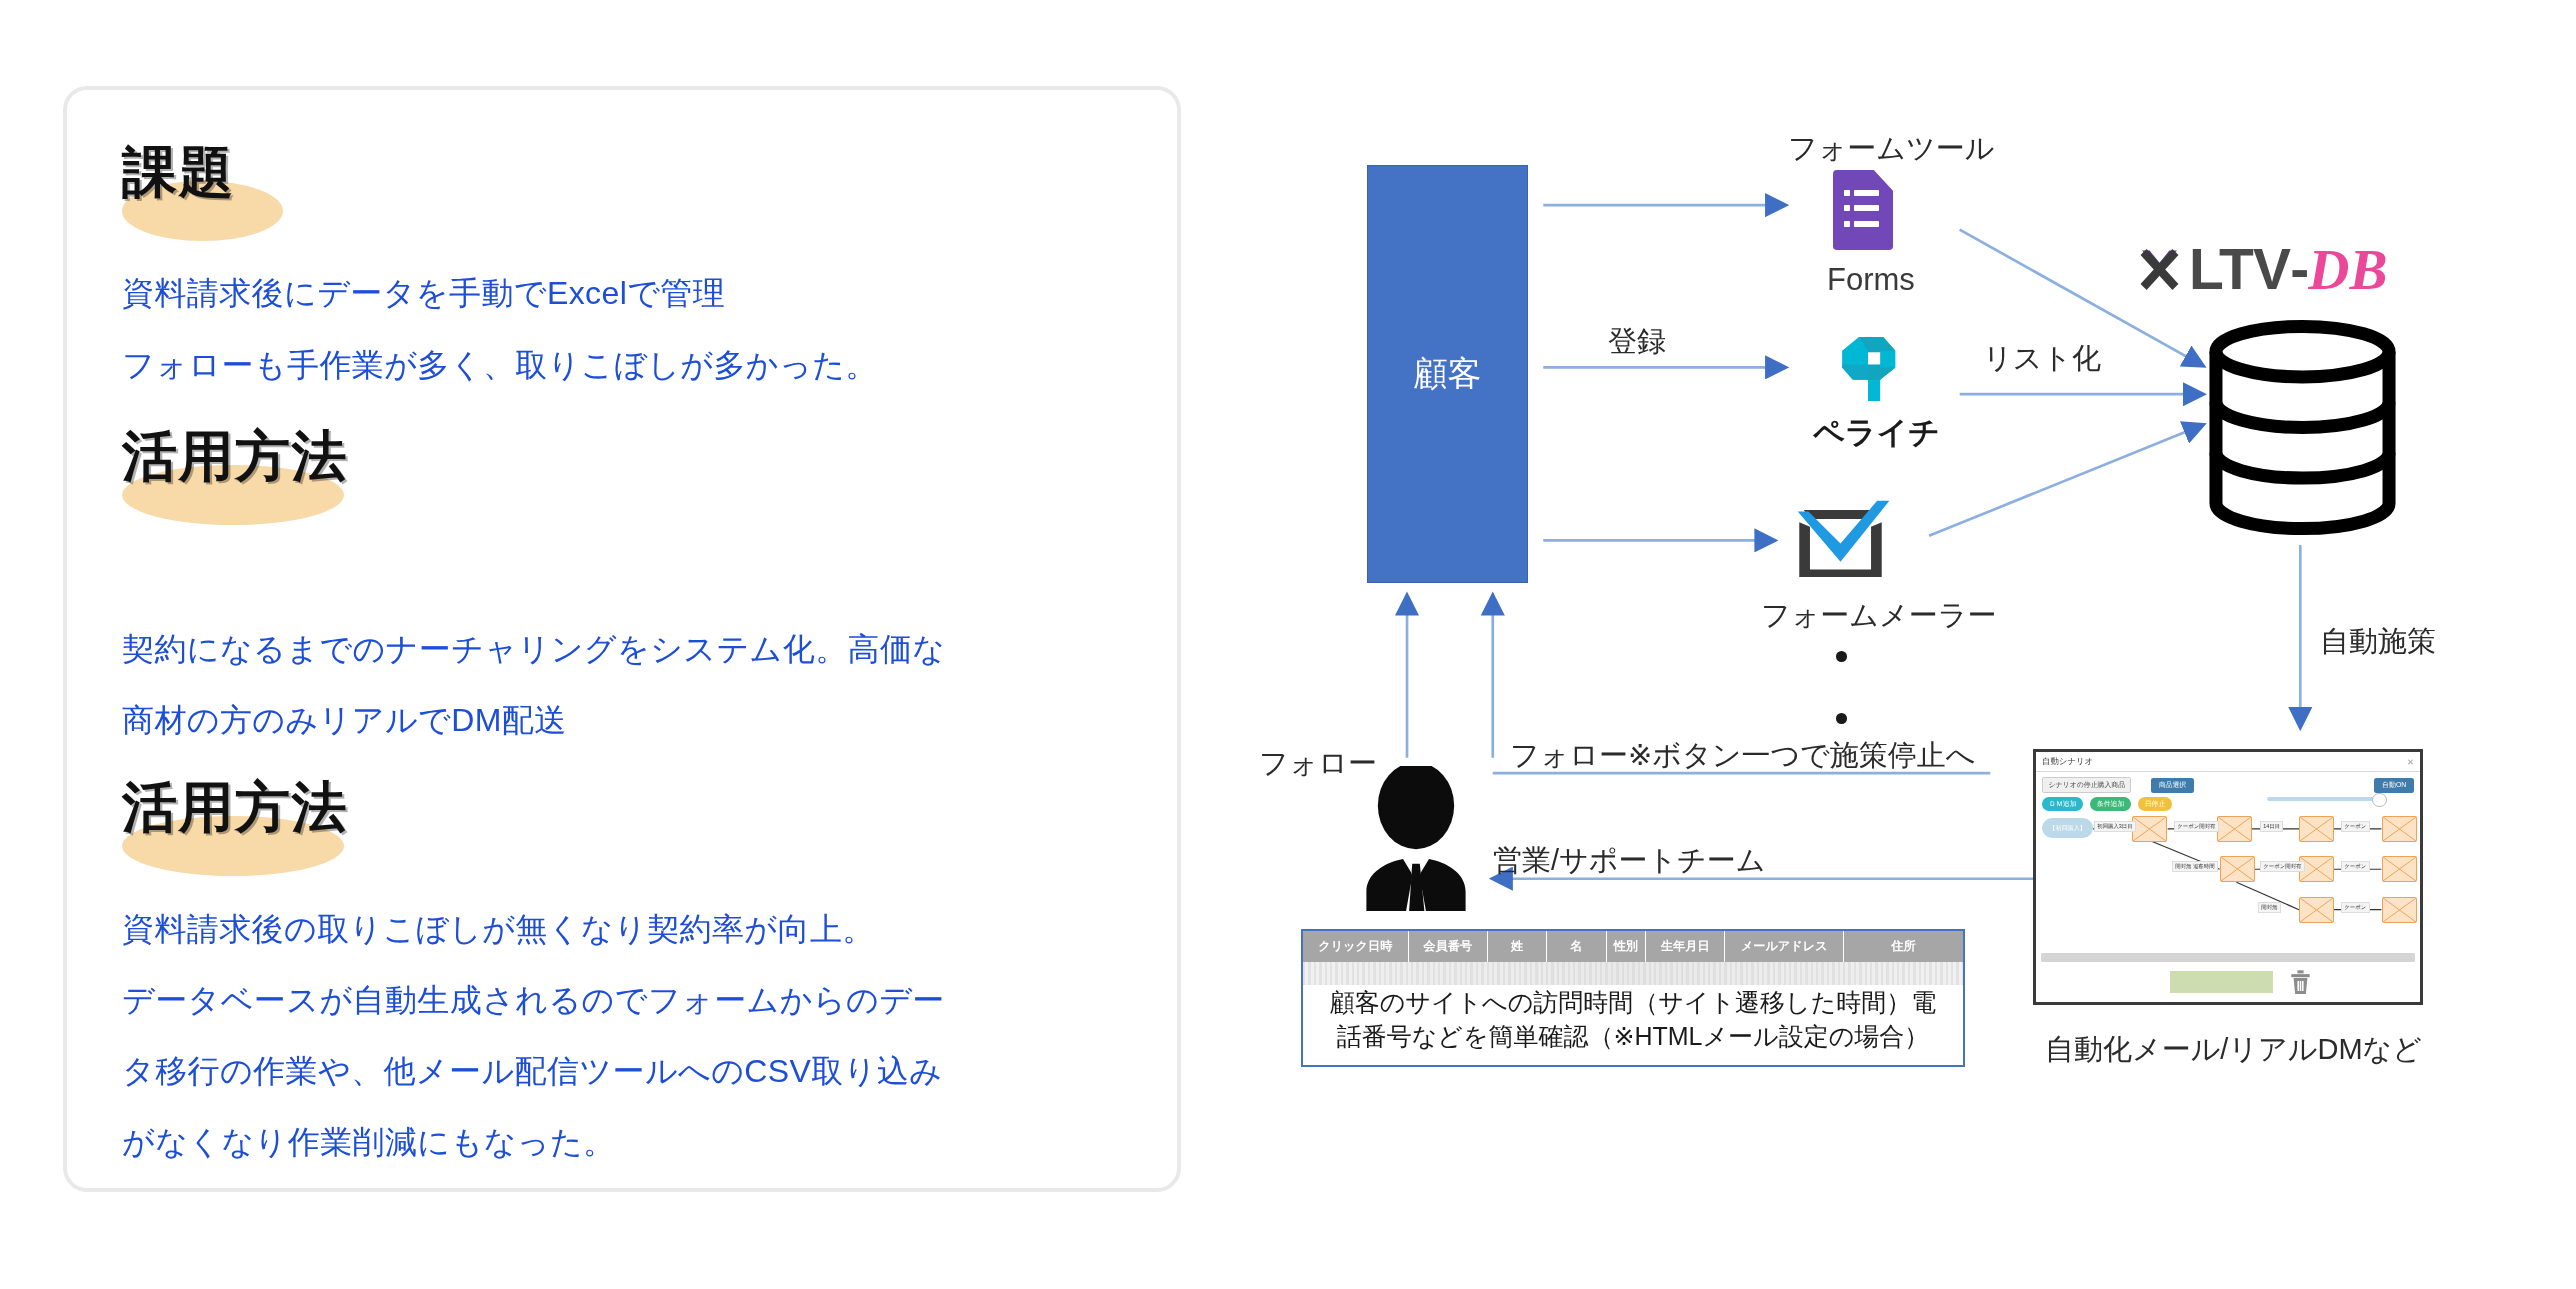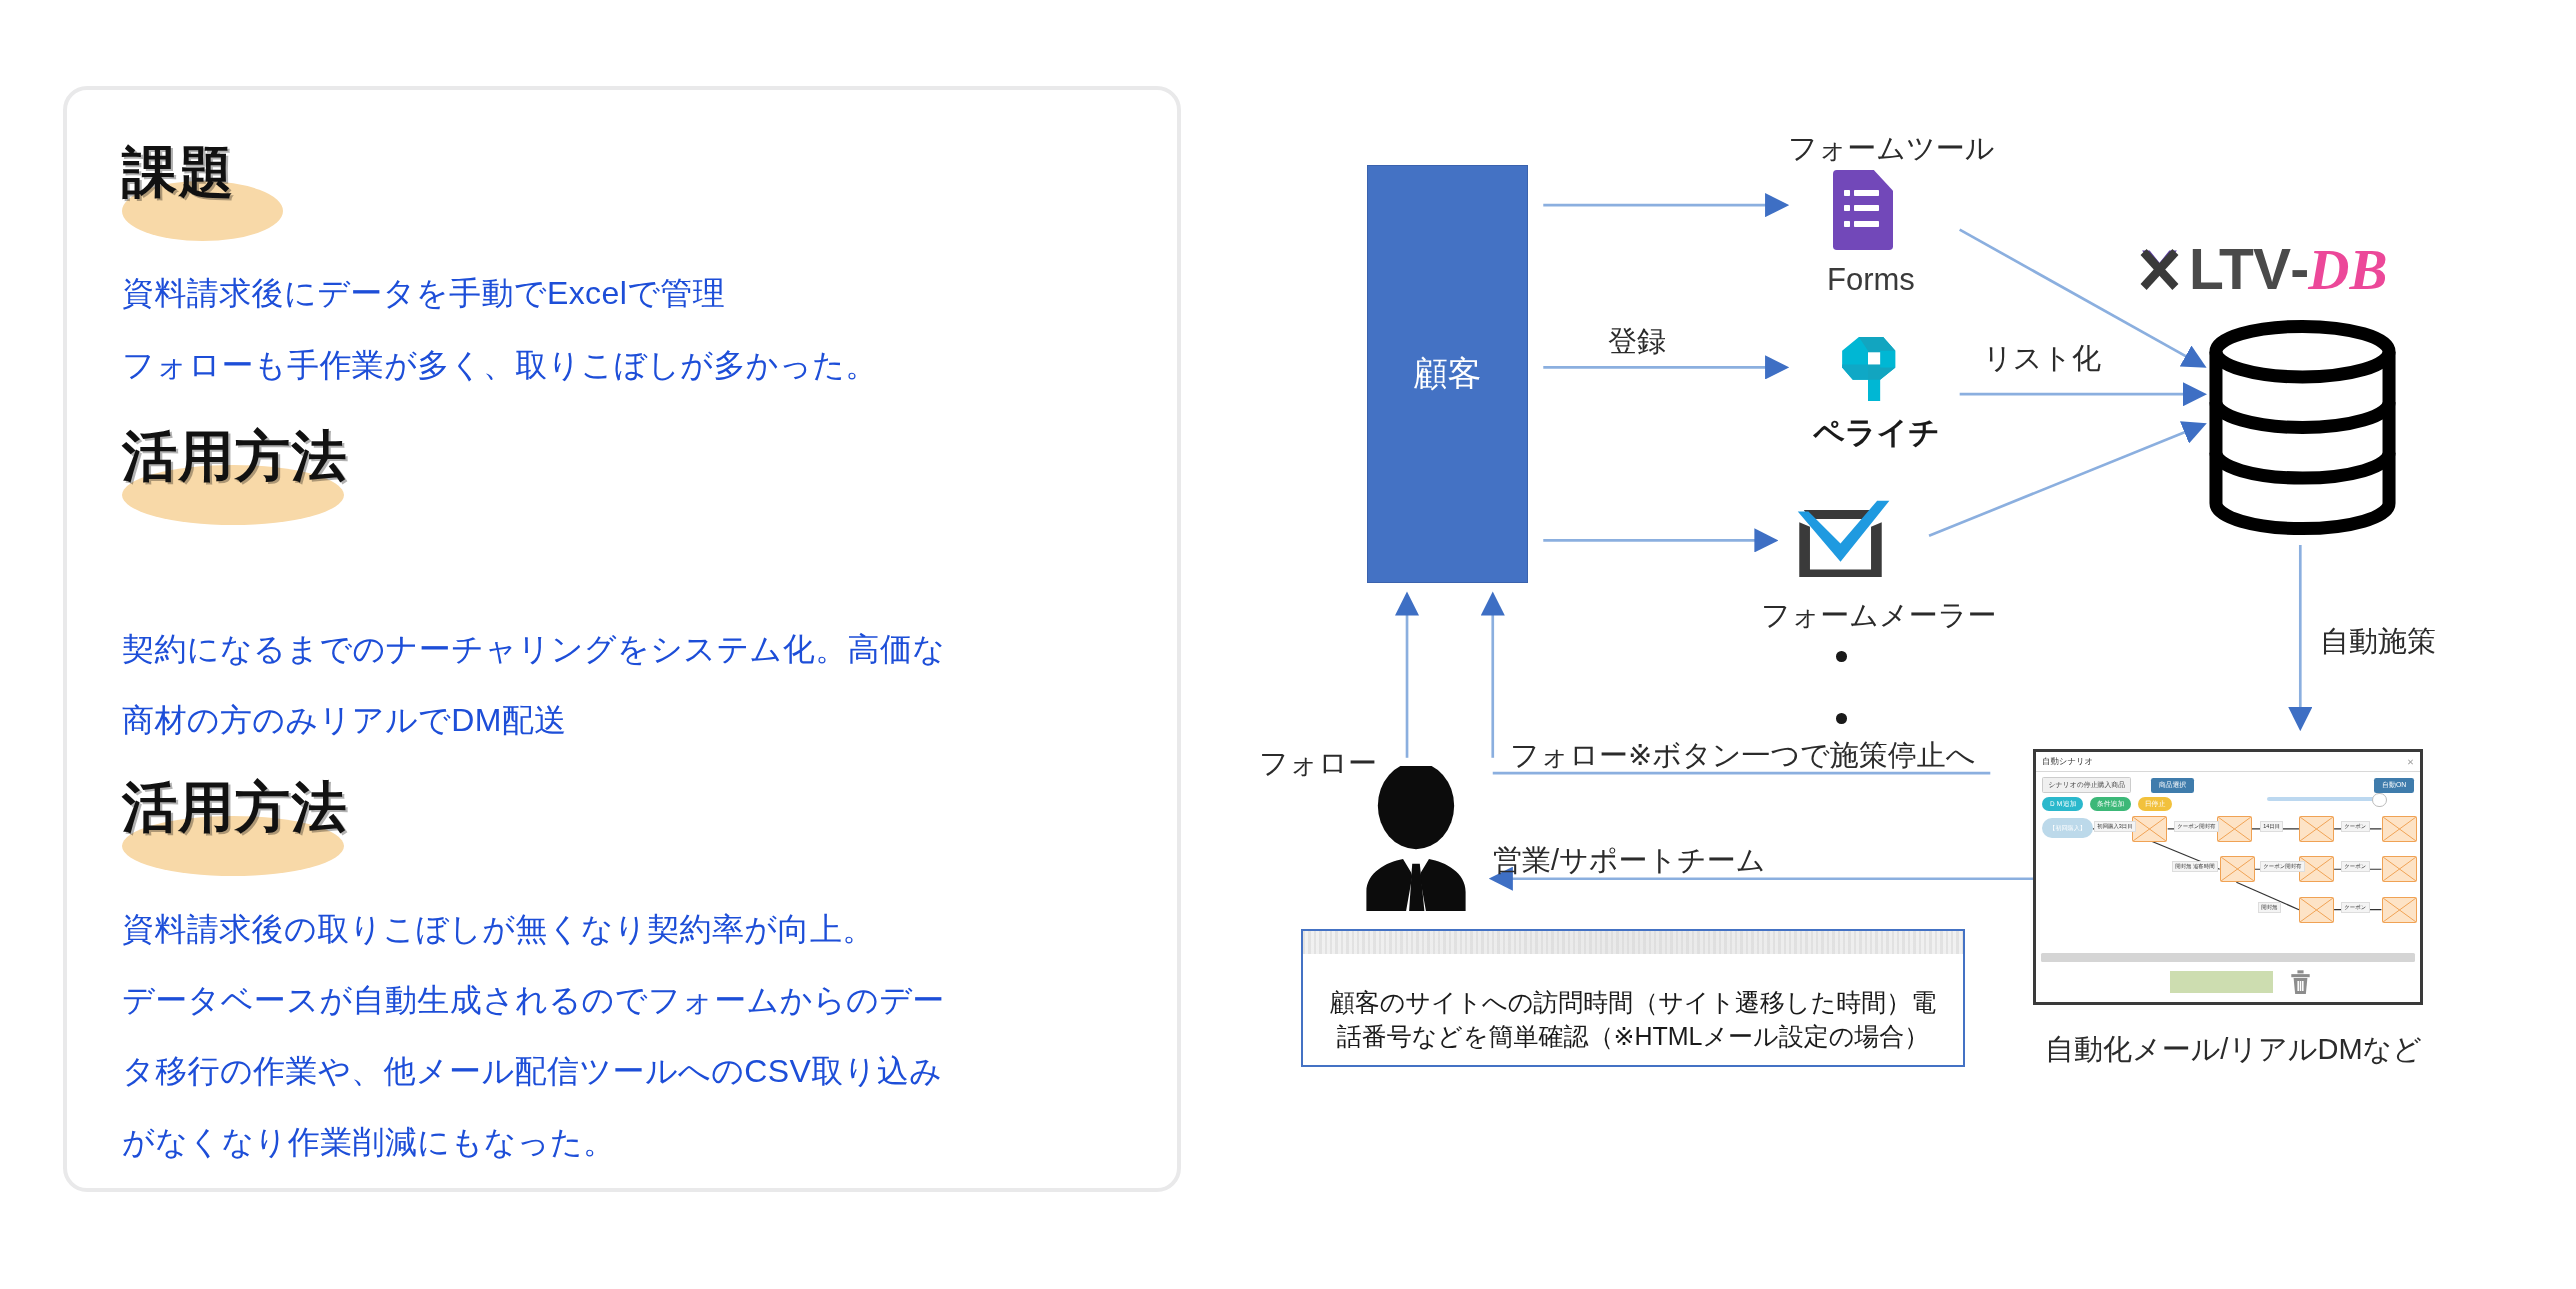--- a/index.html
+++ b/index.html
@@ -345,20 +345,30 @@
   </svg>
 
   <svg class="person" viewBox="0 0 170 190">
     <ellipse cx="85" cy="52" rx="50" ry="57" fill="#0c0c0c"></ellipse>
     <path d="M20 190 L20 165 C20 140 46 126 68 122 L85 150 L102 122 C124 126 150 140 150 165 L150 190 Z" fill="#0c0c0c"></path>
     <path d="M75 120 L95 120 L90 145 L98 190 L72 190 L80 145 Z" fill="#ffffff"></path>
     <path d="M80 128 L90 128 L96 190 L76 190 Z" fill="#0c0c0c"></path>
   </svg>
 
   <div class="lead-table">
+    <div class="lt-head">
+      <div style="width:16%;">クリック日時</div>
+      <div style="width:12%;">会員番号</div>
+      <div style="width:9%;">姓</div>
+      <div style="width:9%;">名</div>
+      <div style="width:6%;">性別</div>
+      <div style="width:12%;">生年月日</div>
+      <div style="width:18%;">メールアドレス</div>
+      <div style="width:18%; border-right:none;">住所</div>
+    </div>
     <div class="lt-blur">
         <div class="lt-blur-inner"></div>
       </div>
     <div class="lt-caption">
       <div>顧客のサイトへの訪問時間（サイト遷移した時間）電</div>
       <div>話番号などを簡単確認（※HTMLメール設定の場合）</div>
     </div>
   </div>
 
   <div class="scenario">

